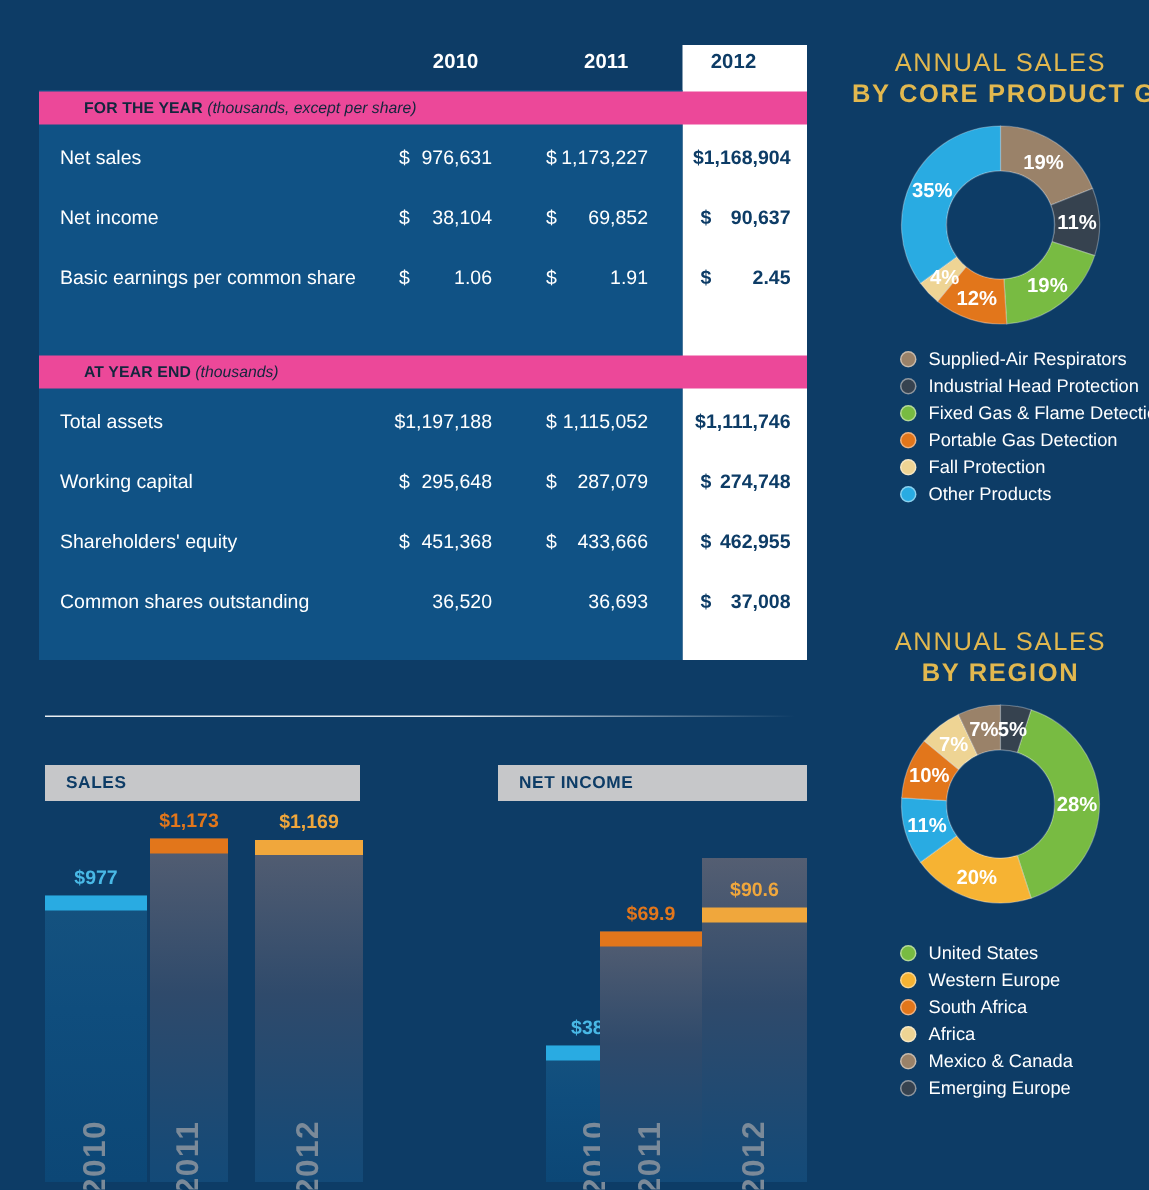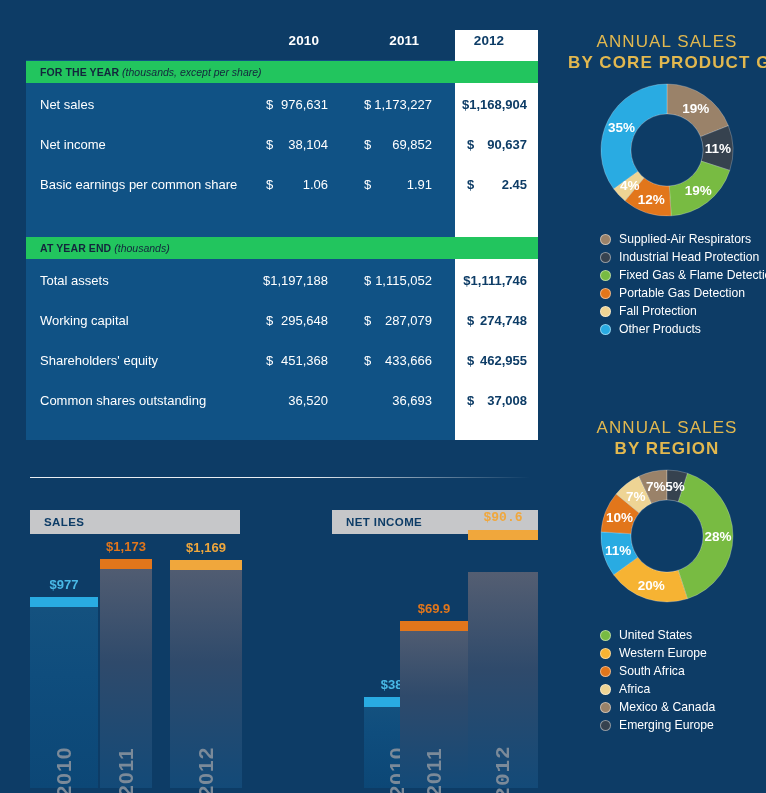--- a/index.html
+++ b/index.html
@@ -56,25 +56,25 @@
   }
   .hdr-2010 { left: 215px; width: 78px; color: #ffffff; }
   .hdr-2011 { left: 315px; width: 78px; color: #ffffff; }
   .hdr-2012 { left: 429px; width: 68px; color: #0d3c66; text-align: center; }
 
   .band {
     position: absolute;
     left: 0px;
     width: 512px;
     height: 22px;
-    background: #22c55e;
+    background: #ec4899;
     color: #13263d;
     font-size: 10.5px;
     line-height: 22px;
-    padding-left: 14px;
+    padding-left: 30px;
     box-sizing: border-box;
     white-space: nowrap;
   }
   .band b { font-weight: bold; letter-spacing: .1px; }
   .band i { font-style: italic; font-weight: normal; }
   .band-1 { top: 31px; }
   .band-2 { top: 207px; }
 
   .trow {
     position: absolute;
@@ -405,21 +405,21 @@
         <div class="cap" style="background: rgb(41, 171, 226);"></div>
         <div class="vlabel" style="top: -20px; color: rgb(73, 185, 230);">$38.1</div>
         <div class="yearlabel">2010</div>
       </div>
       <div class="bar bar-mid" style="left: 68px; width: 68px; height: 167px;">
         <div class="body" style="height: 167px;"></div>
         <div class="cap" style="background: rgb(226, 118, 27);"></div>
         <div class="vlabel" style="top: -20px; color: rgb(226, 118, 27);">$69.9</div>
         <div class="yearlabel">2011</div>
       </div>
-      <div class="bar bar-mid" style="left: 136px; width: 70px; height: 258px; font-family: Liberation Mono, monospace;">
+      <div class="bar bar-mid" style="left: 136px; width: 70px; height: 183px;">
         <div class="body" style="height: 216px;"></div>
         <div class="cap" style="background: rgb(240, 167, 60);"></div>
         <div class="vlabel" style="top: -20px; color: rgb(240, 167, 60);">$90.6</div>
         <div class="yearlabel">2012</div>
       </div>
     </div>
 </div>
 
 <div class="donut-block" style="left:568px; top:32px; width:198px;">
   <div class="donut-title" style="top:0px;">

